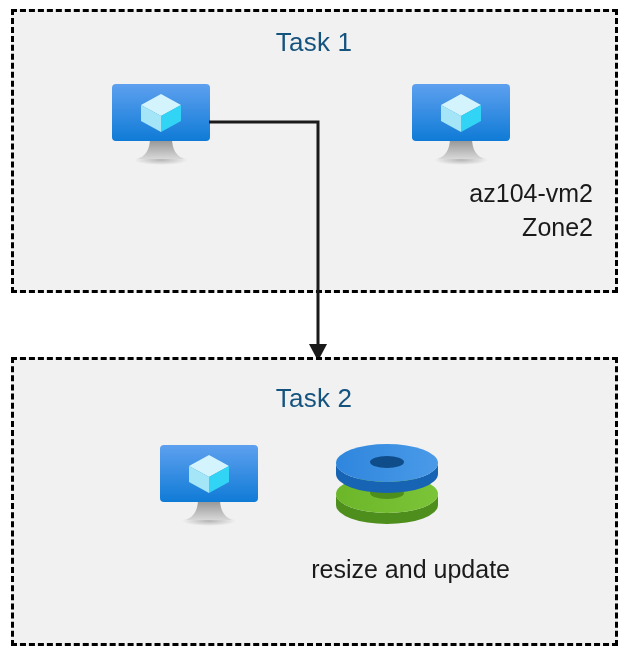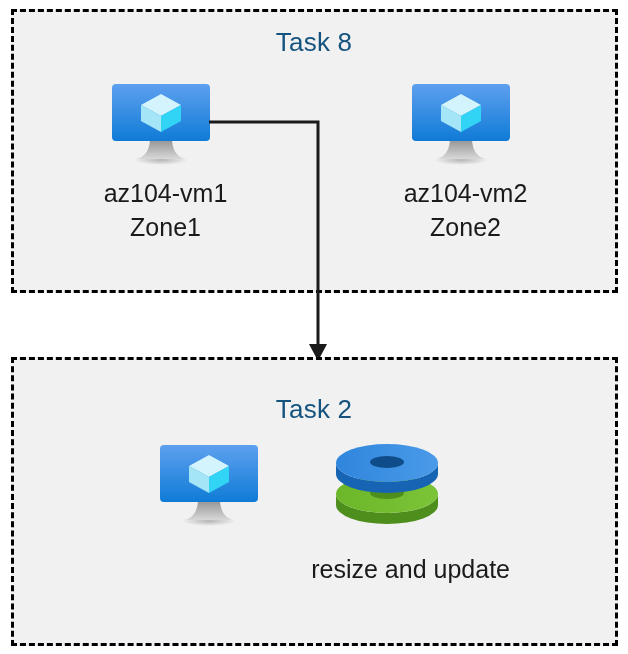--- a/index.html
+++ b/index.html
@@ -47,33 +47,33 @@
     left: 0;
     width: 100%;
     text-align: center;
     color: #15537f;
     font-size: 26px;
     line-height: 30px;
     letter-spacing: 0.2px;
     white-space: nowrap;
   }
   #task-1-title { top: 27px; }
-  #task-2-title { top: 383px; margin-top: 11px; }
+  #task-2-title { top: 383px; }
 
   
   .node-label {
     position: absolute;
     text-align: center;
     color: #1a1a1a;
     font-size: 25px;
     line-height: 34px;
     white-space: pre-line;
   }
   #vm1-label { left: 38px;  top: 176px; width: 255px; }
-  #vm2-label { left: 338px; top: 176px; width: 255px; }
+  #vm2-label { left: 338px; top: 176px; width: 255px; text-align: right; }
 
   #resize-label {
     position: absolute;
     left: 60px;
     top: 552px;
     width: 450px;
     text-align: right;
     color: #1a1a1a;
     font-size: 25px;
     line-height: 34px;
@@ -108,21 +108,21 @@
     pointer-events: none;
   }
 </style>
 </head>
 <body>
 
 <div id="diagram-root">
 
   <div class="task-box" id="task-1-box"></div>
 
-  <div class="task-title" id="task-1-title">Task 8</div>
+  <div class="task-title" id="task-1-title">Task 1</div>
 
   <div class="vm-icon" id="vm1-icon">
     <svg viewBox="0 0 104 84" width="104" height="84" xmlns="http://www.w3.org/2000/svg">
       <defs>
         <linearGradient id="scr1" x1="0" y1="0" x2="0" y2="1">
           <stop offset="0" stop-color="#5ea0ef"></stop>
           <stop offset="1" stop-color="#0f7bd6"></stop>
         </linearGradient>
         <linearGradient id="std1" x1="0" y1="0" x2="0" y2="1">
           <stop offset="0" stop-color="#8e8e8e"></stop>
@@ -138,22 +138,20 @@
       <rect x="3" y="2" width="98" height="57" rx="4" ry="4" fill="url(#scr1)"></rect>
 
       <g>
         <path d="M52 12 L72 23 L52 34 L32 23 Z" fill="#d4f4fd"></path>
         <path d="M32 23 L52 34 L52 50 L32 39 Z" fill="#a4e6f7"></path>
         <path d="M72 23 L52 34 L52 50 L72 39 Z" fill="#32d4f5"></path>
       </g>
     </svg>
   </div>
 
-  <div class="node-label" id="vm1-label">az104-vm1
-Zone1</div>
 
   <div class="vm-icon" id="vm2-icon">
     <svg viewBox="0 0 104 84" width="104" height="84" xmlns="http://www.w3.org/2000/svg">
       <defs>
         <linearGradient id="scr2" x1="0" y1="0" x2="0" y2="1">
           <stop offset="0" stop-color="#5ea0ef"></stop>
           <stop offset="1" stop-color="#0f7bd6"></stop>
         </linearGradient>
         <linearGradient id="std2" x1="0" y1="0" x2="0" y2="1">
           <stop offset="0" stop-color="#8e8e8e"></stop>

